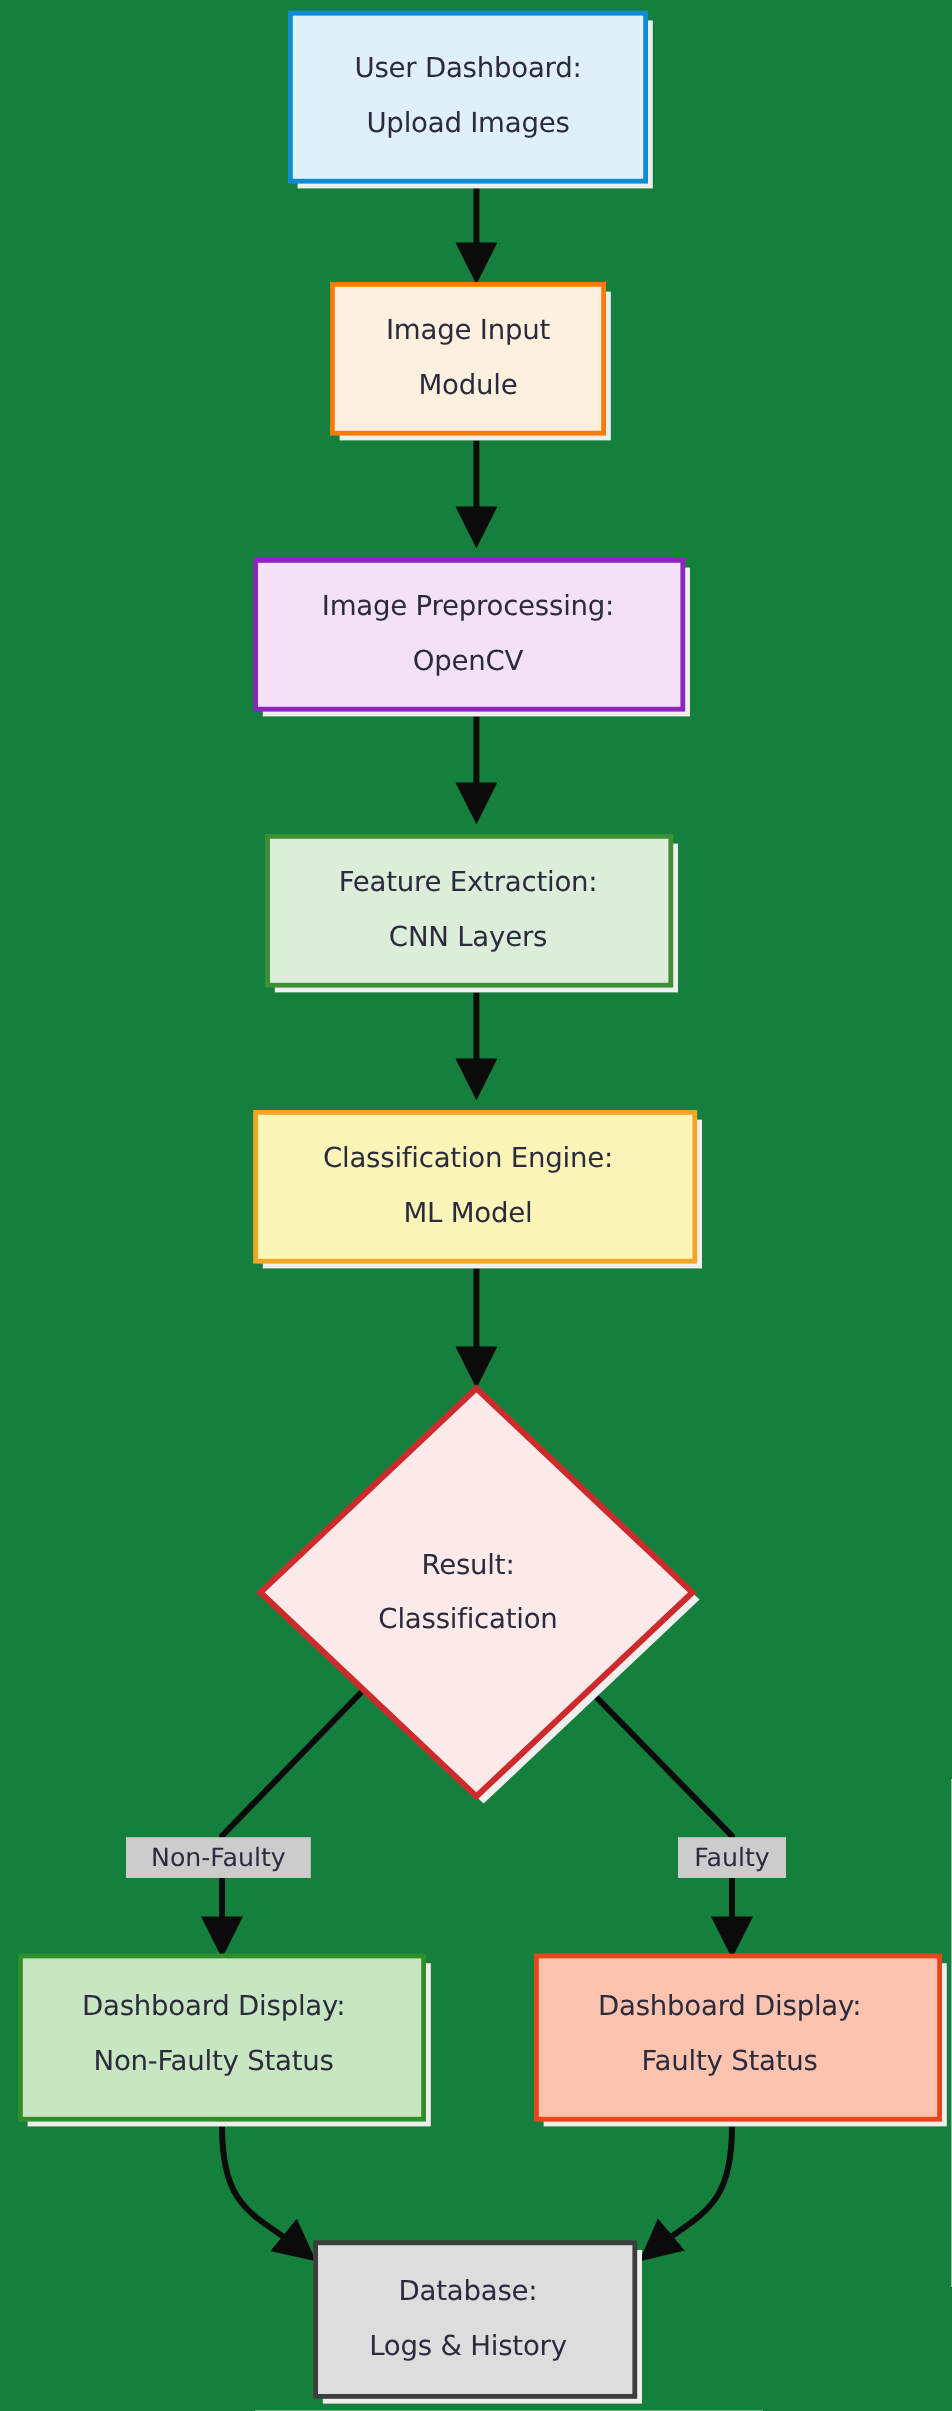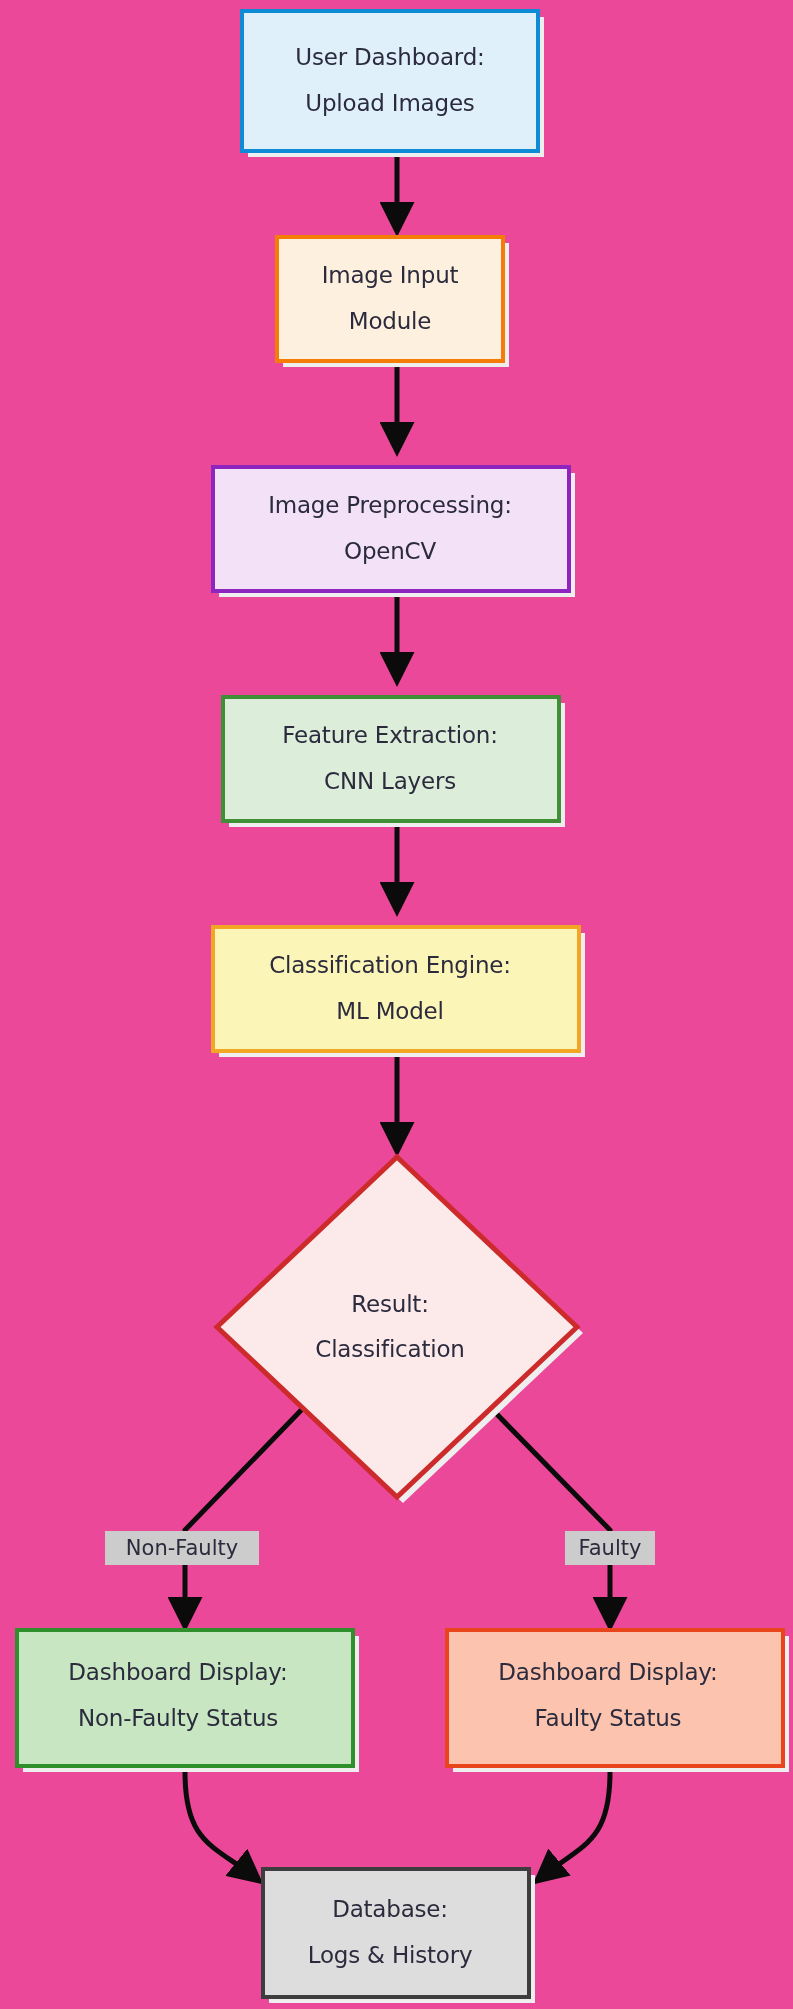--- a/index.html
+++ b/index.html
@@ -8,21 +8,21 @@
     padding: 0;
     background: #ffffff;
   }
   body {
     font-family: "DejaVu Sans", sans-serif;
   }
   #diagram-root {
     position: relative;
     width: 793px;
     height: 2009px;
-    background: #ec4899;
+    background: #15803d;
     overflow: hidden;
     text-align: right;
   }
   svg#flowchart {
     display: block;
     width: 793px;
     height: 2009px;
   }
   .node-label {
     font-family: "DejaVu Sans", sans-serif;

